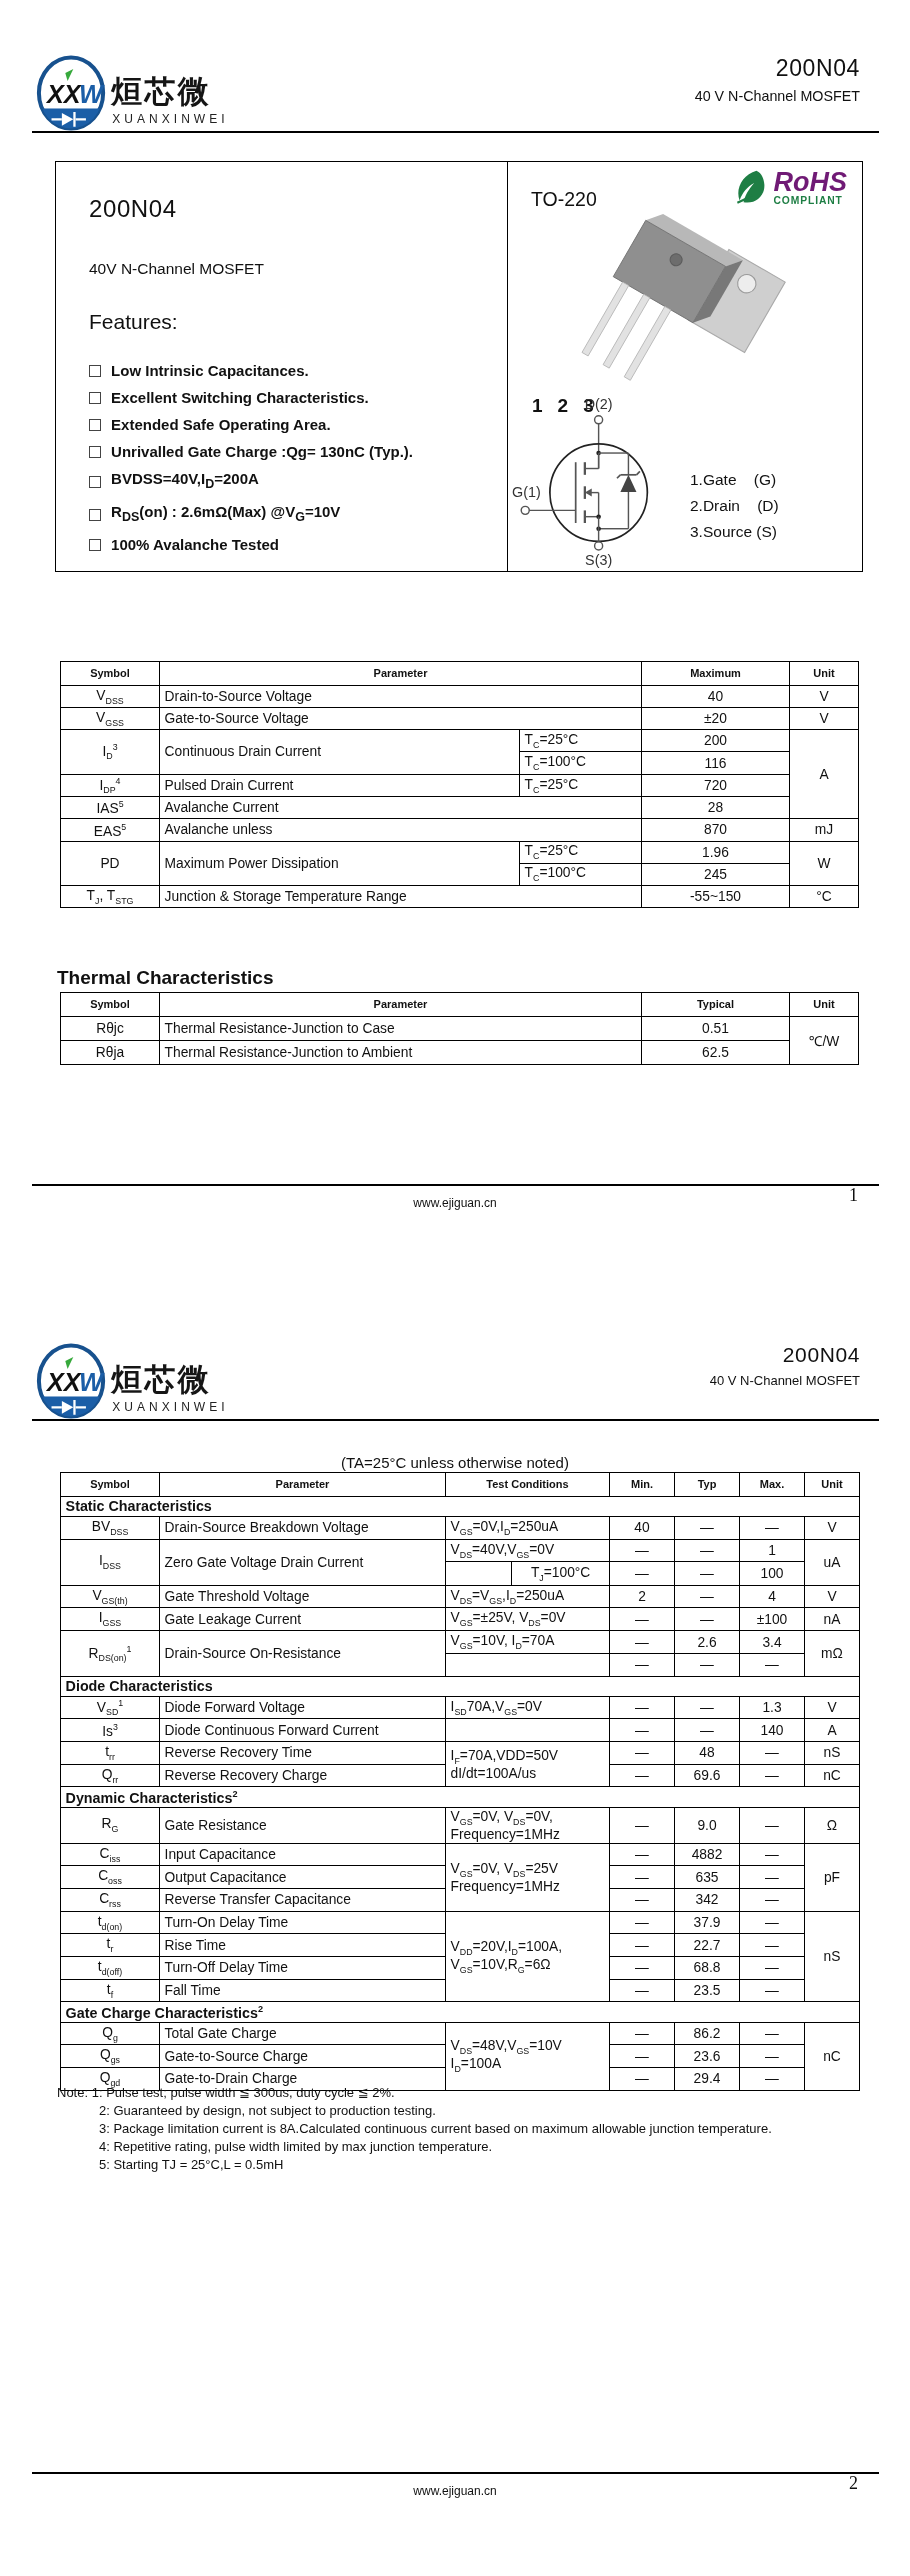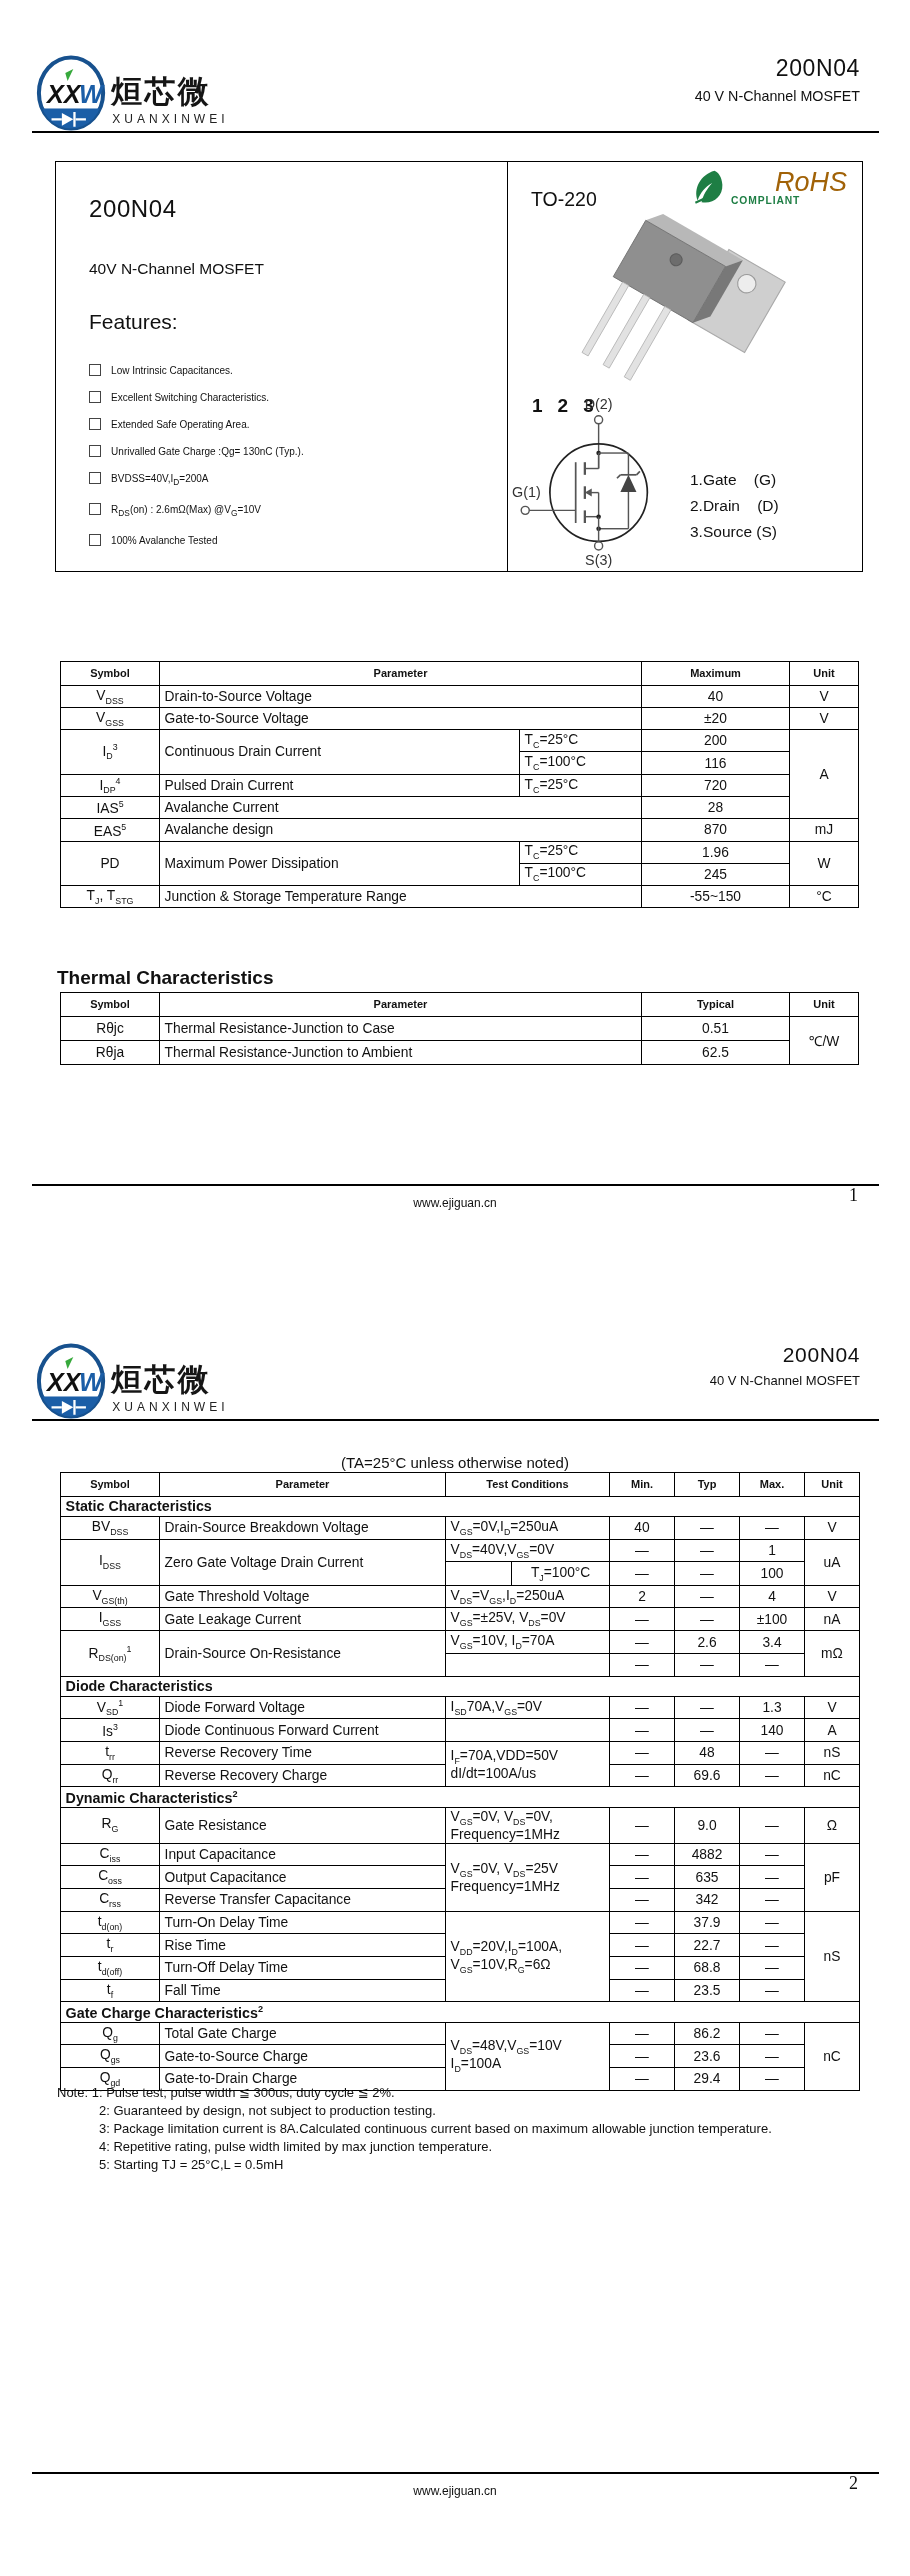--- a/index.html
+++ b/index.html
@@ -15,27 +15,27 @@
   #p2 .part-no{font-size:21px;} #p2 .part-family{font-size:13px;}
   .hrule{position:absolute;left:32px;width:847px;height:2.3px;background:#000;top:131px;}
 
   
   .fbox{position:absolute;left:55px;top:161px;width:808px;height:411px;border:1.1px solid #000;display:flex;box-sizing:border-box;}
   .fbox-left{width:451px;box-sizing:border-box;padding:33px 11.5px 0 33px;}
   .fb-title{font-size:24px;letter-spacing:0.6px;margin-bottom:37px;}
   .fb-sub{font-size:15.5px;margin-bottom:32px;}
   .fb-feat{font-size:21px;margin-bottom:29px;}
   .feat-list{list-style:none;margin:0;padding:0;}
-  .feat-list li{display:flex;align-items:flex-start;font-size:10px;line-height:15px;margin-bottom:12px;}
+  .feat-list li{display:flex;align-items:center;font-size:15px;line-height:15px;margin-bottom:12px;font-weight:bold;}
   .cb{display:inline-block;width:9.8px;height:9.8px;border:1.1px solid #444;margin-right:10.3px;flex:none;margin-top:1.1px;}
   .fbox-right{flex:1;border-left:1.1px solid #000;position:relative;}
   .pkg-name{position:absolute;left:23px;top:26px;font-size:19.5px;}
   .rohs{position:absolute;right:15px;top:6.9px;display:flex;align-items:flex-start;}
   .rohs-txt{margin-left:3.4px;}
-  .rohs-title{font-size:27px;font-weight:normal;color:#a16207;line-height:26px;font-style:italic;margin-left:44px;}
+  .rohs-title{font-size:27px;font-weight:bold;color:#701a75;line-height:26px;font-style:italic;}
   .rohs-sub{font-size:10.3px;font-weight:bold;color:#1e7e44;letter-spacing:0.9px;}
   .pkg3d{position:absolute;left:32px;top:39px;width:258px;height:195px;}
   .pins{position:absolute;left:24px;top:217px;font-size:19px;font-weight:bold;margin-top:16px;}
   .pins span{margin-right:15px;}
   .schem{position:absolute;left:0px;top:236px;width:195px;height:172px;}
   .legend{position:absolute;left:182px;top:305px;font-size:15.5px;line-height:26px;white-space:pre;}
 
   
   .sec-title{position:absolute;left:57px;margin:0;font-size:19px;font-weight:bold;}
   .amr-title{top:635px;} .th-title{top:967px;}
@@ -250,21 +250,21 @@
           <td class="al">T<sub>C</sub>=25°C</td>
           <td>720</td>
         </tr>
         <tr>
           <td>IAS<sup>5</sup></td>
           <td colspan="2" class="al">Avalanche Current</td>
           <td>28</td>
         </tr>
         <tr>
           <td>EAS<sup>5</sup></td>
-          <td colspan="2" class="al">Avalanche design</td>
+          <td colspan="2" class="al">Avalanche unless</td>
           <td>870</td>
           <td>mJ</td>
         </tr>
         <tr>
           <td rowspan="2">PD</td>
           <td rowspan="2" class="al">Maximum Power Dissipation</td>
           <td class="al">T<sub>C</sub>=25°C</td>
           <td>1.96</td>
           <td rowspan="2">W</td>
         </tr>

